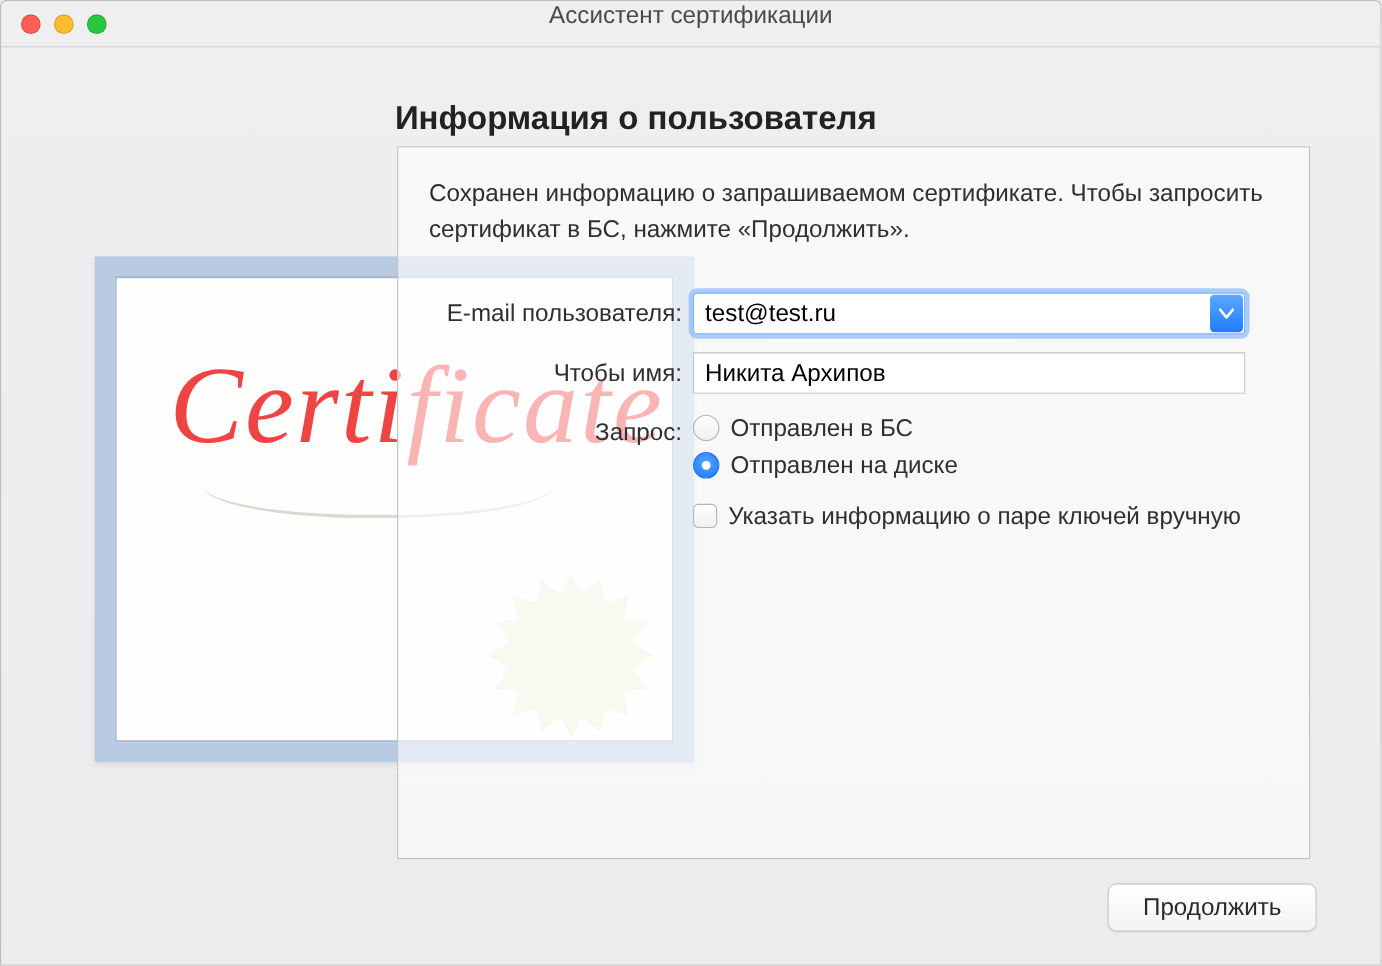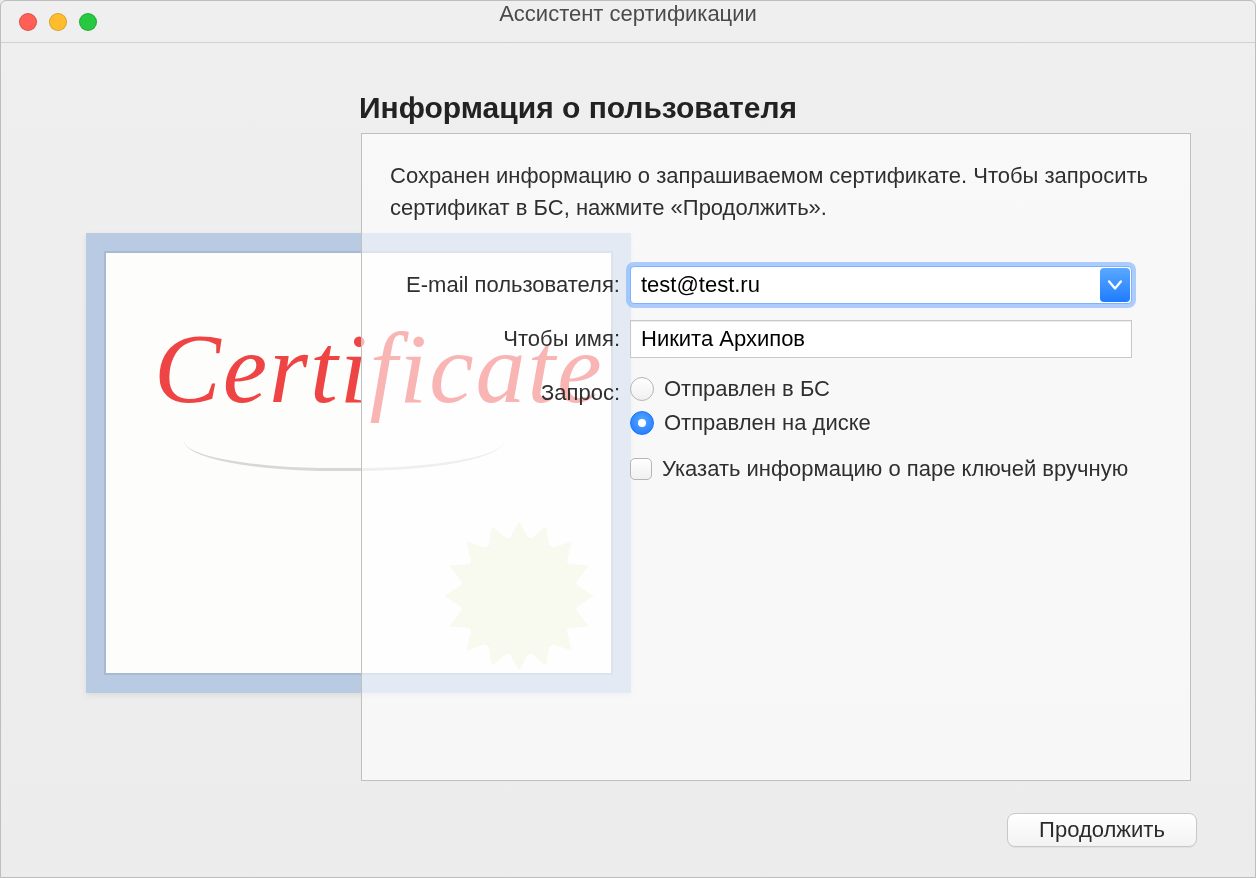--- a/index.html
+++ b/index.html
@@ -190,21 +190,21 @@
     border-radius: 5px;
     border: 1px solid #b5b5b5;
     background: linear-gradient(#fff,#f0f0f0);
     flex-shrink: 0;
   }
   .checkline { margin-top: 20px; }
 
   .continue-btn {
     position: absolute;
     right: 58px; bottom: 30px;
-    min-width: 190px; height: 34px;
+    min-width: 190px; height: 44px;
     background: linear-gradient(#ffffff, #f3f3f3);
     border: 1px solid #c8c8c8;
     border-radius: 8px;
     font-size: 22px;
     color: #2b2b2b;
     padding: 0 22px;
     box-shadow: 0 1px 1px rgba(0,0,0,.05);
     cursor: default;
   }
 </style>

